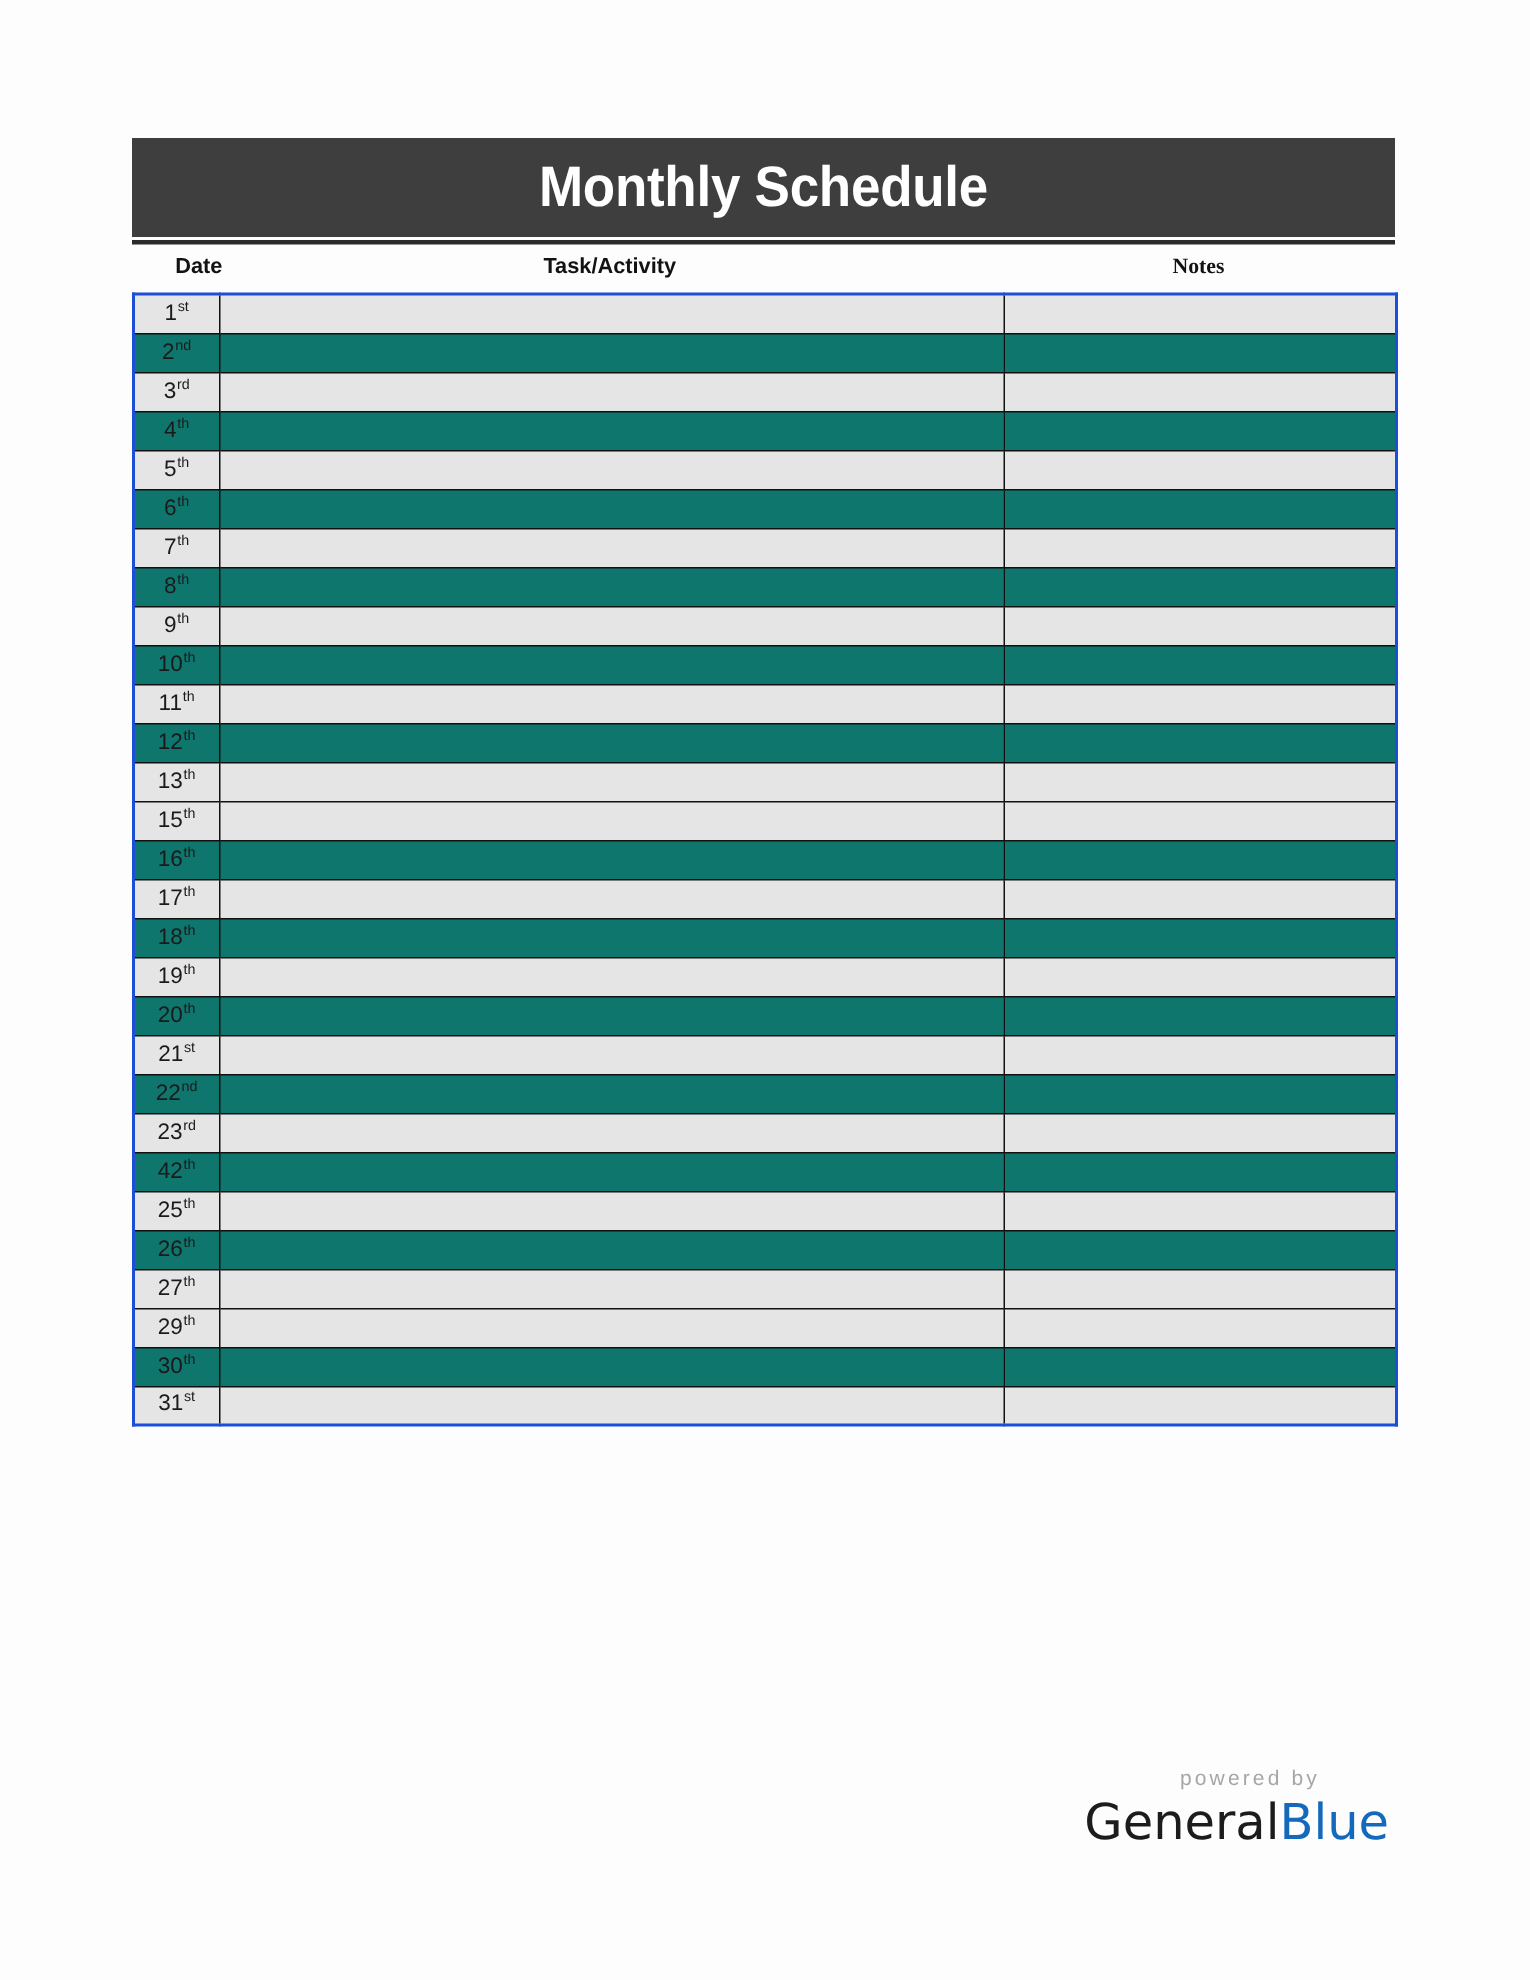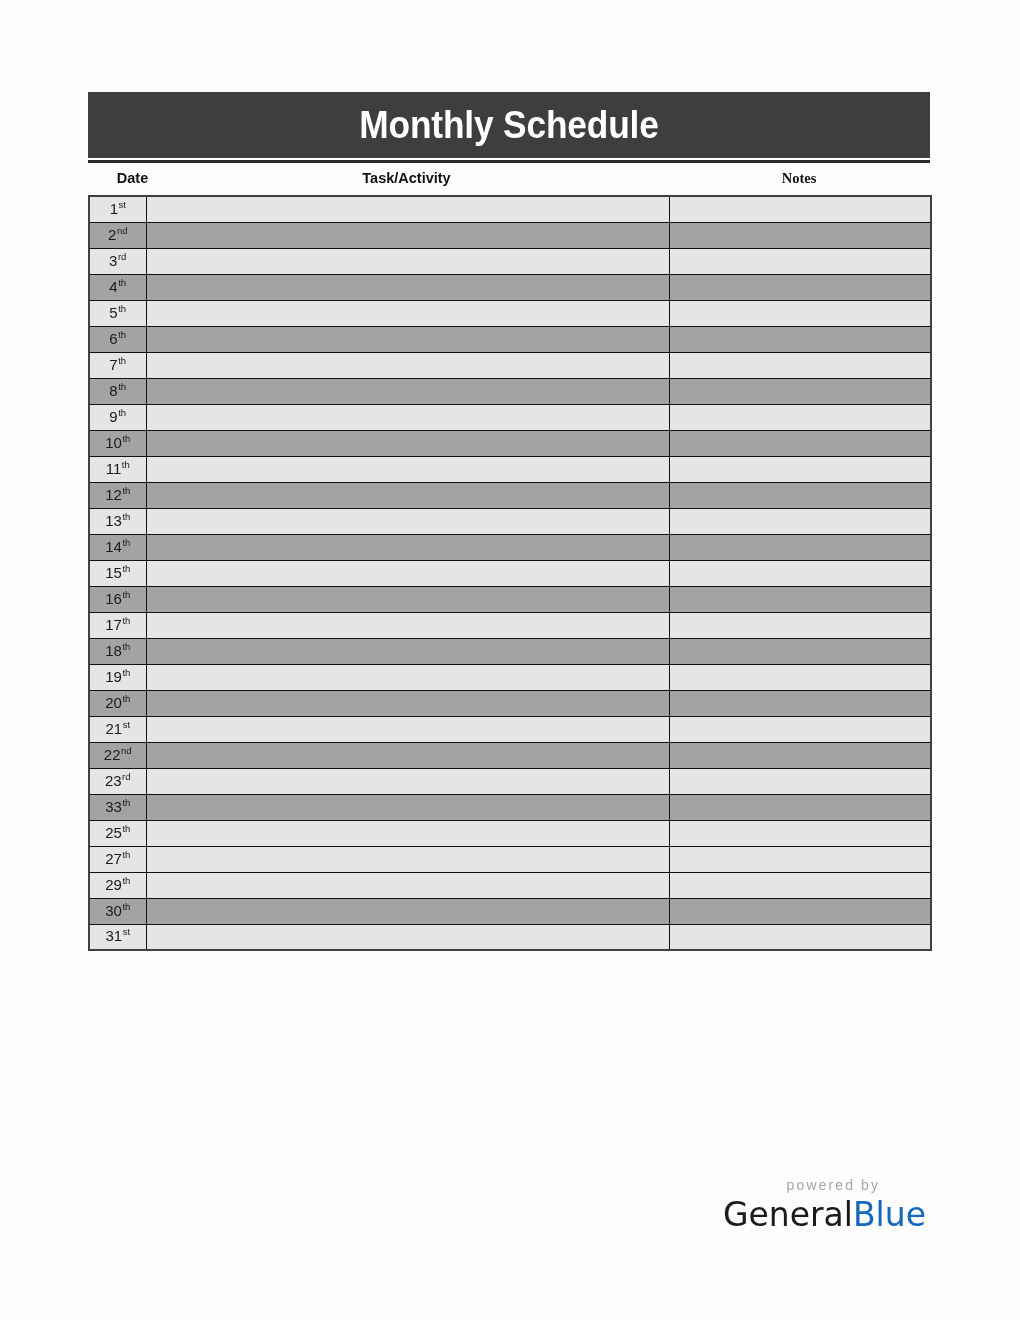--- a/index.html
+++ b/index.html
@@ -79,35 +79,35 @@
   .ch-notes{ left: 580px; width: 262px; font-family: Liberation Serif, serif; }
 
   
   .sched-table {
     position: absolute;
     left: 88px;
     top: 195px;
     width: 842px;
     border-collapse: collapse;
     table-layout: fixed;
-    border: 2px solid #404040;
+    border: 2px solid #1d4ed8;
   }
   .sched-table col.c-date  { width: 57px; }
   .sched-table col.c-task  { width: 523px; }
   .sched-table col.c-notes { width: 262px; }
 
   .sched-table td {
     border: 1.6px solid #111111;
     height: 26px;
     padding: 0;
     box-sizing: border-box;
   }
 
   .sched-table tr.shaded td { background: #e5e5e5; }
-  .sched-table tr.plain  td { background: #a3a3a3; }
+  .sched-table tr.plain  td { background: #0f766e; }
 
   td.date-cell {
     text-align: center;
     vertical-align: middle;
     font-size: 15px;
     color: #1a1a1a;
     font-family: "Liberation Sans", sans-serif;
     padding-bottom: 2px;
   }
   td.date-cell .num { letter-spacing: 0px; }
@@ -228,25 +228,20 @@
         <tr class="plain">
           <td class="date-cell"><span class="num">12</span><sup>th</sup></td>
           <td class="entry-cell"></td>
           <td class="entry-cell"></td>
         </tr>
         <tr class="shaded">
           <td class="date-cell"><span class="num">13</span><sup>th</sup></td>
           <td class="entry-cell"></td>
           <td class="entry-cell"></td>
         </tr>
-        <tr class="plain">
-          <td class="date-cell"><span class="num">14</span><sup>th</sup></td>
-          <td class="entry-cell"></td>
-          <td class="entry-cell"></td>
-        </tr>
         <tr class="shaded">
           <td class="date-cell"><span class="num">15</span><sup>th</sup></td>
           <td class="entry-cell"></td>
           <td class="entry-cell"></td>
         </tr>
         <tr class="plain">
           <td class="date-cell"><span class="num">16</span><sup>th</sup></td>
           <td class="entry-cell"></td>
           <td class="entry-cell"></td>
         </tr>
@@ -279,26 +274,31 @@
           <td class="date-cell"><span class="num">22</span><sup>nd</sup></td>
           <td class="entry-cell"></td>
           <td class="entry-cell"></td>
         </tr>
         <tr class="shaded">
           <td class="date-cell"><span class="num">23</span><sup>rd</sup></td>
           <td class="entry-cell"></td>
           <td class="entry-cell"></td>
         </tr>
         <tr class="plain">
-          <td class="date-cell"><span class="num">33</span><sup>th</sup></td>
+          <td class="date-cell"><span class="num">42</span><sup>th</sup></td>
           <td class="entry-cell"></td>
           <td class="entry-cell"></td>
         </tr>
         <tr class="shaded">
           <td class="date-cell"><span class="num">25</span><sup>th</sup></td>
+          <td class="entry-cell"></td>
+          <td class="entry-cell"></td>
+        </tr>
+        <tr class="plain">
+          <td class="date-cell"><span class="num">26</span><sup>th</sup></td>
           <td class="entry-cell"></td>
           <td class="entry-cell"></td>
         </tr>
         <tr class="shaded">
           <td class="date-cell"><span class="num">27</span><sup>th</sup></td>
           <td class="entry-cell"></td>
           <td class="entry-cell"></td>
         </tr>
         <tr class="shaded">
           <td class="date-cell"><span class="num">29</span><sup>th</sup></td>

